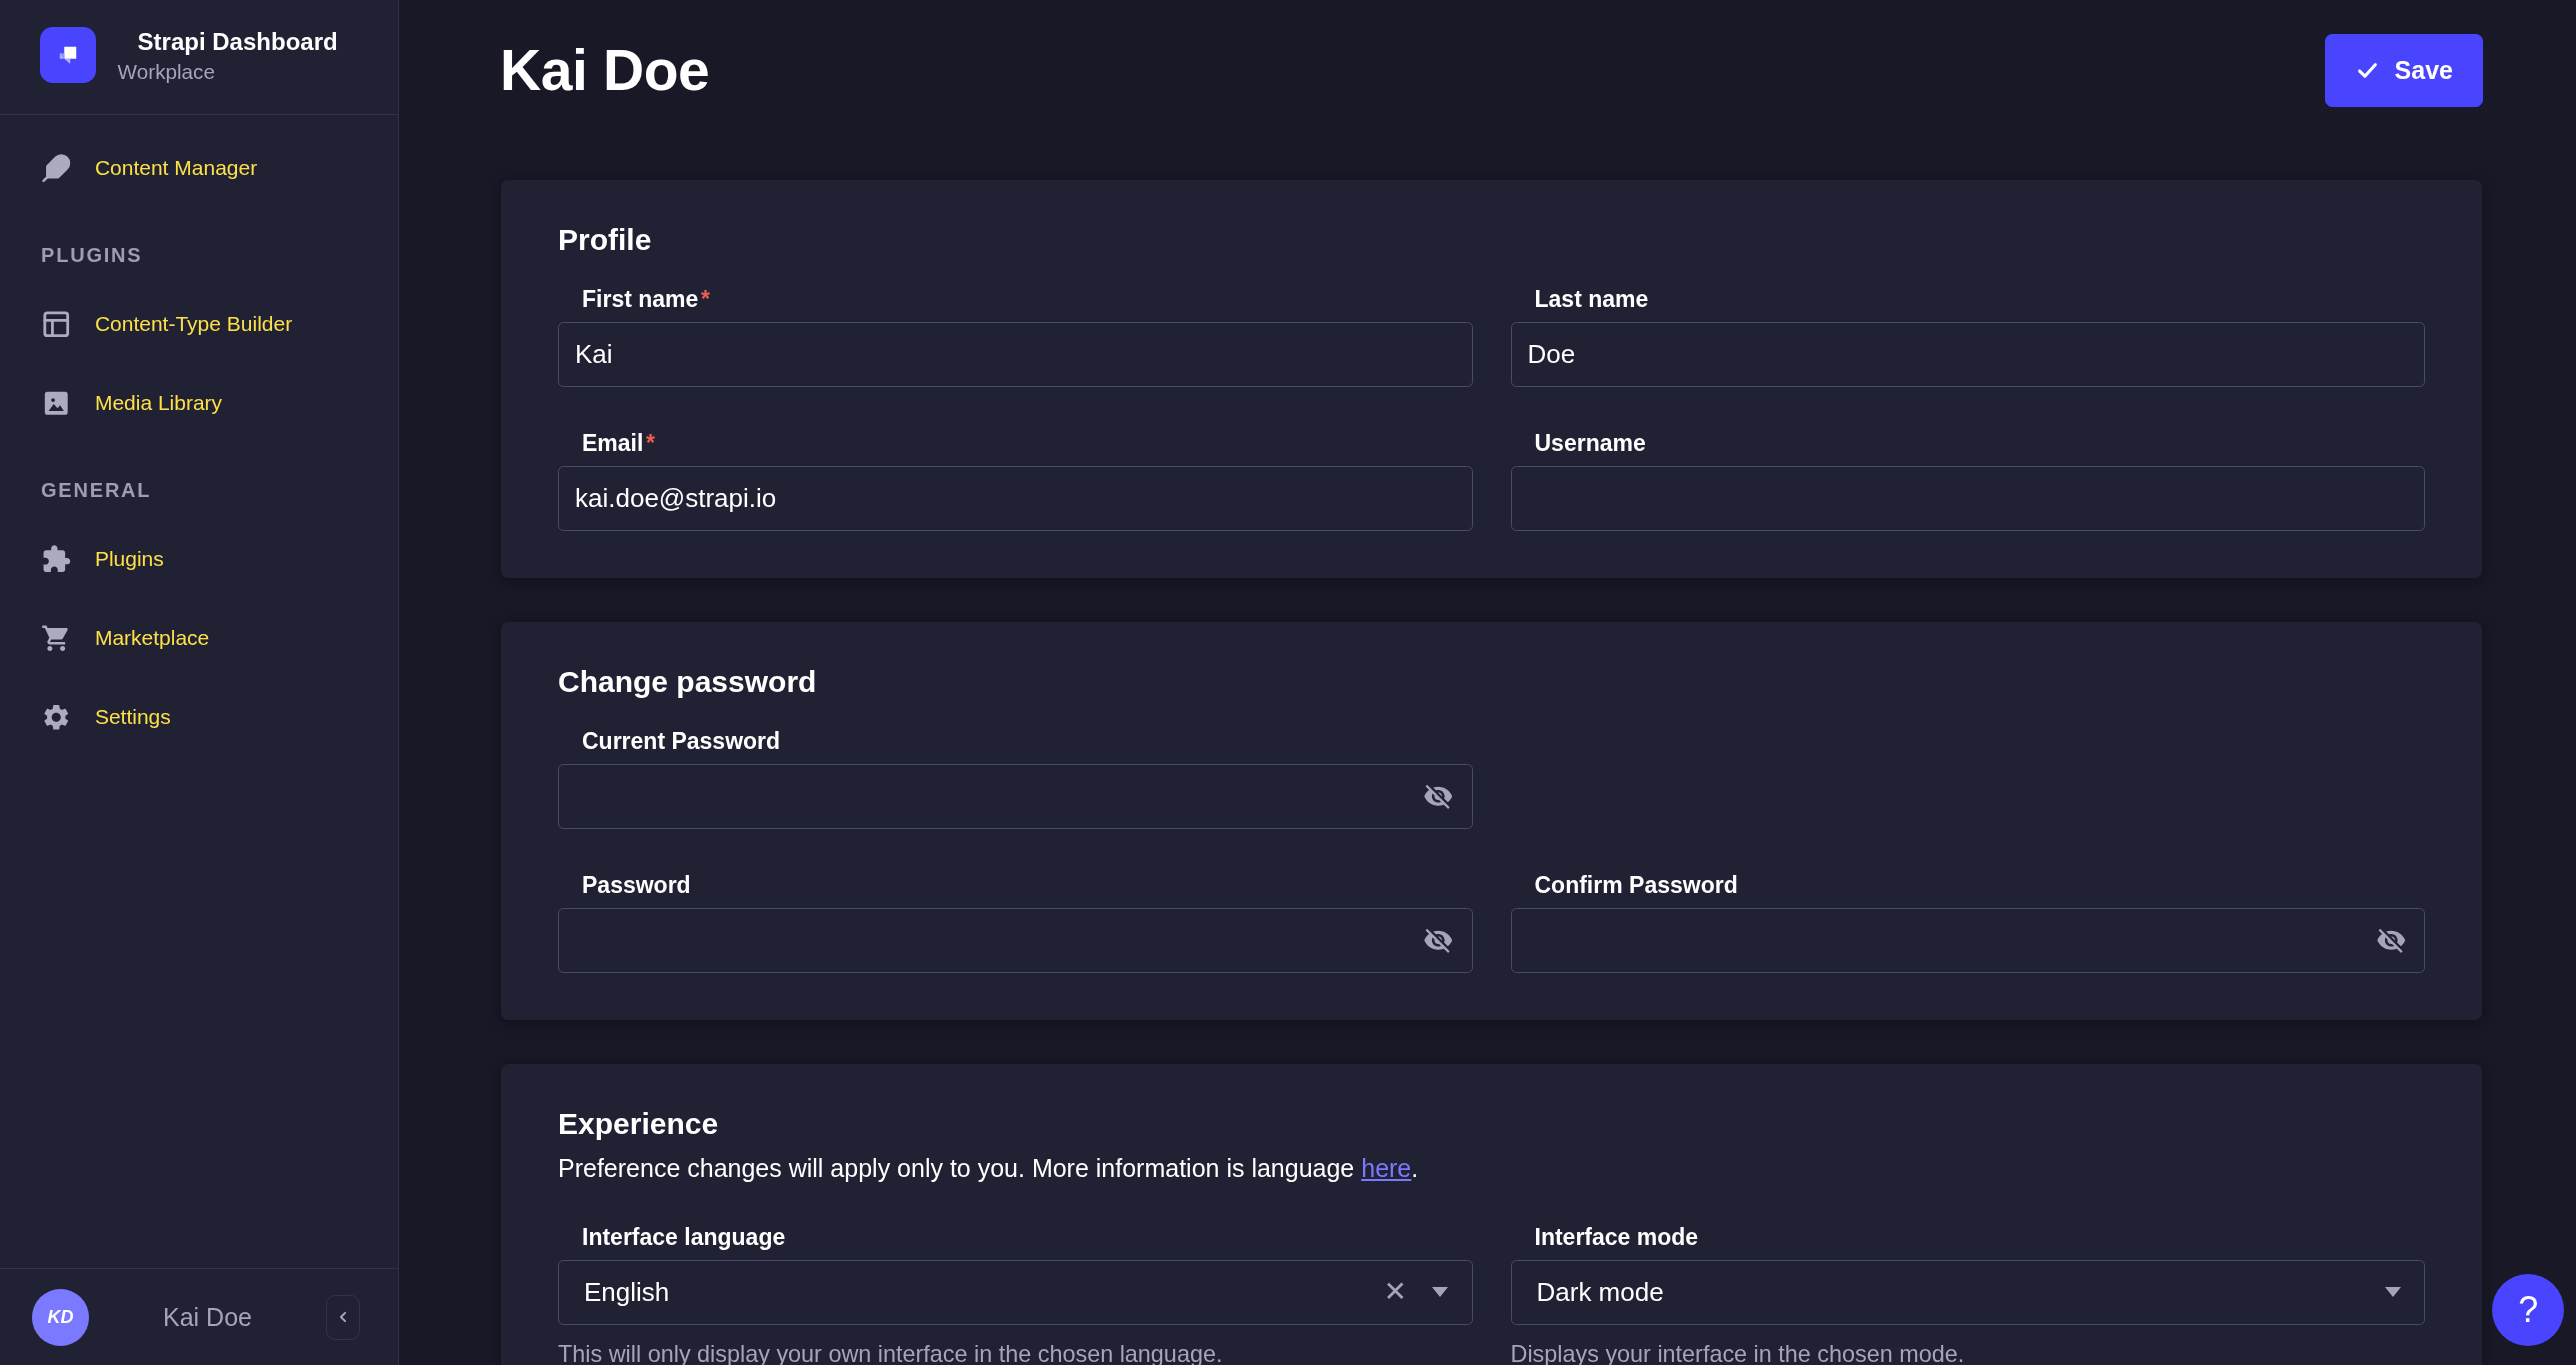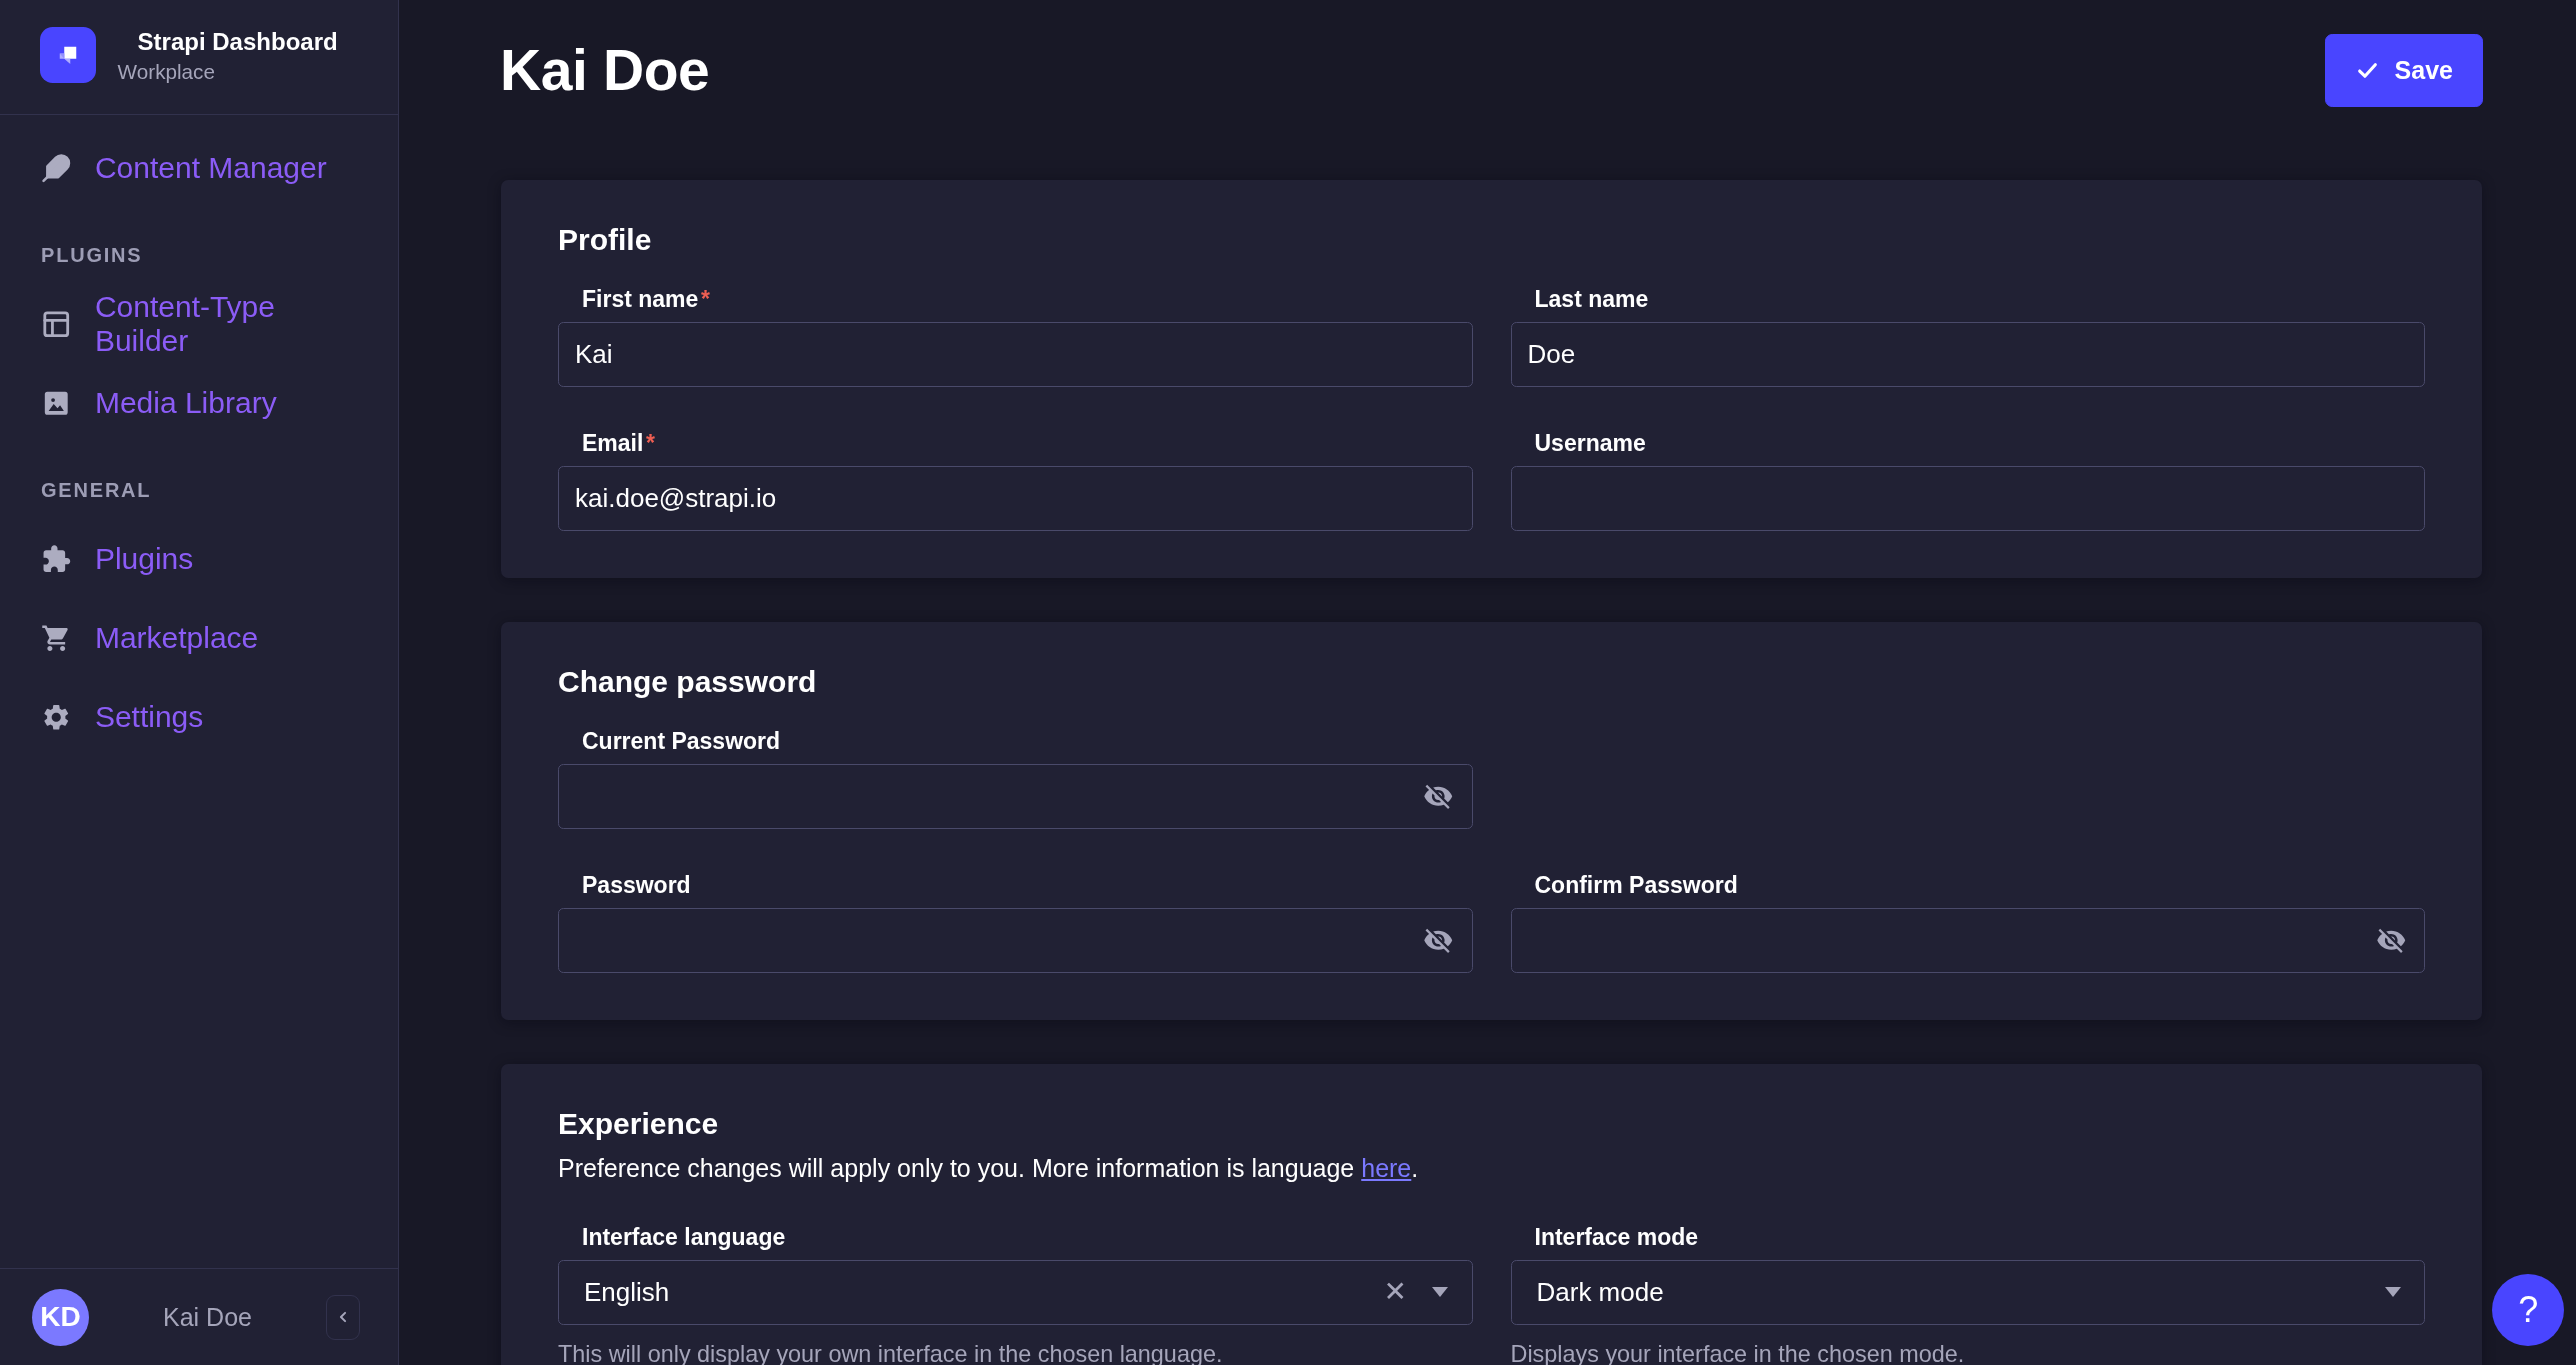--- a/index.html
+++ b/index.html
@@ -31,35 +31,35 @@
   .brand-title { font-size:24px; font-weight:700; line-height:1.25;margin-left:20px; }
   .brand-sub { font-size:20.7px; color:#a5a5ba; margin-top:2.7px; }
 
   .nav { flex:1; padding-top:13.5px; }
   .nav-item {
     display:flex; align-items:center; gap:23.4px;
     height:79px; padding:0 41px; cursor:pointer; text-decoration:none;
   }
   .nav-icon { width:30.5px; height:30.5px; color:#acacc0; flex:0 0 auto; display:flex; }
   .nav-icon svg { width:30.5px; height:30.5px; }
-  .nav-label { font-size:30px; color:#8b5cf6; }
+  .nav-label { font-size:21px; color:#fde047; }
   .nav-header {
     font-size:20px; font-weight:700; letter-spacing:1.8px; color:#9d9db5;
     padding:0 41px; height:36px; display:flex; align-items:center;
     margin-top:30px; margin-bottom:10.8px;
   }
 
   .user-row {
     border-top:0.9px solid #32324d; height:97px;
     display:flex; align-items:center; padding:0 38px 0 32px;
   }
   .avatar {
     width:57px; height:57px; border-radius:50%; background:#7b79ff;
     display:flex; align-items:center; justify-content:center;
-    font-size:28px; font-weight:700; color:#fff; cursor:pointer; flex:0 0 auto;
+    font-size:18px; font-weight:700; color:#fff; cursor:pointer; flex:0 0 auto;font-style:italic;
   }
   .user-name { flex:1; text-align:center; font-size:25px; color:#a5a5ba; }
   .collapse-btn {
     width:34px; height:45px; border-radius:9px; border:0.9px solid #32324d;
     background:transparent; color:#a5a5ba; cursor:pointer;
     display:flex; align-items:center; justify-content:center; flex:0 0 auto;
   }
   .collapse-btn svg { width:20px; height:20px; }
 
   

